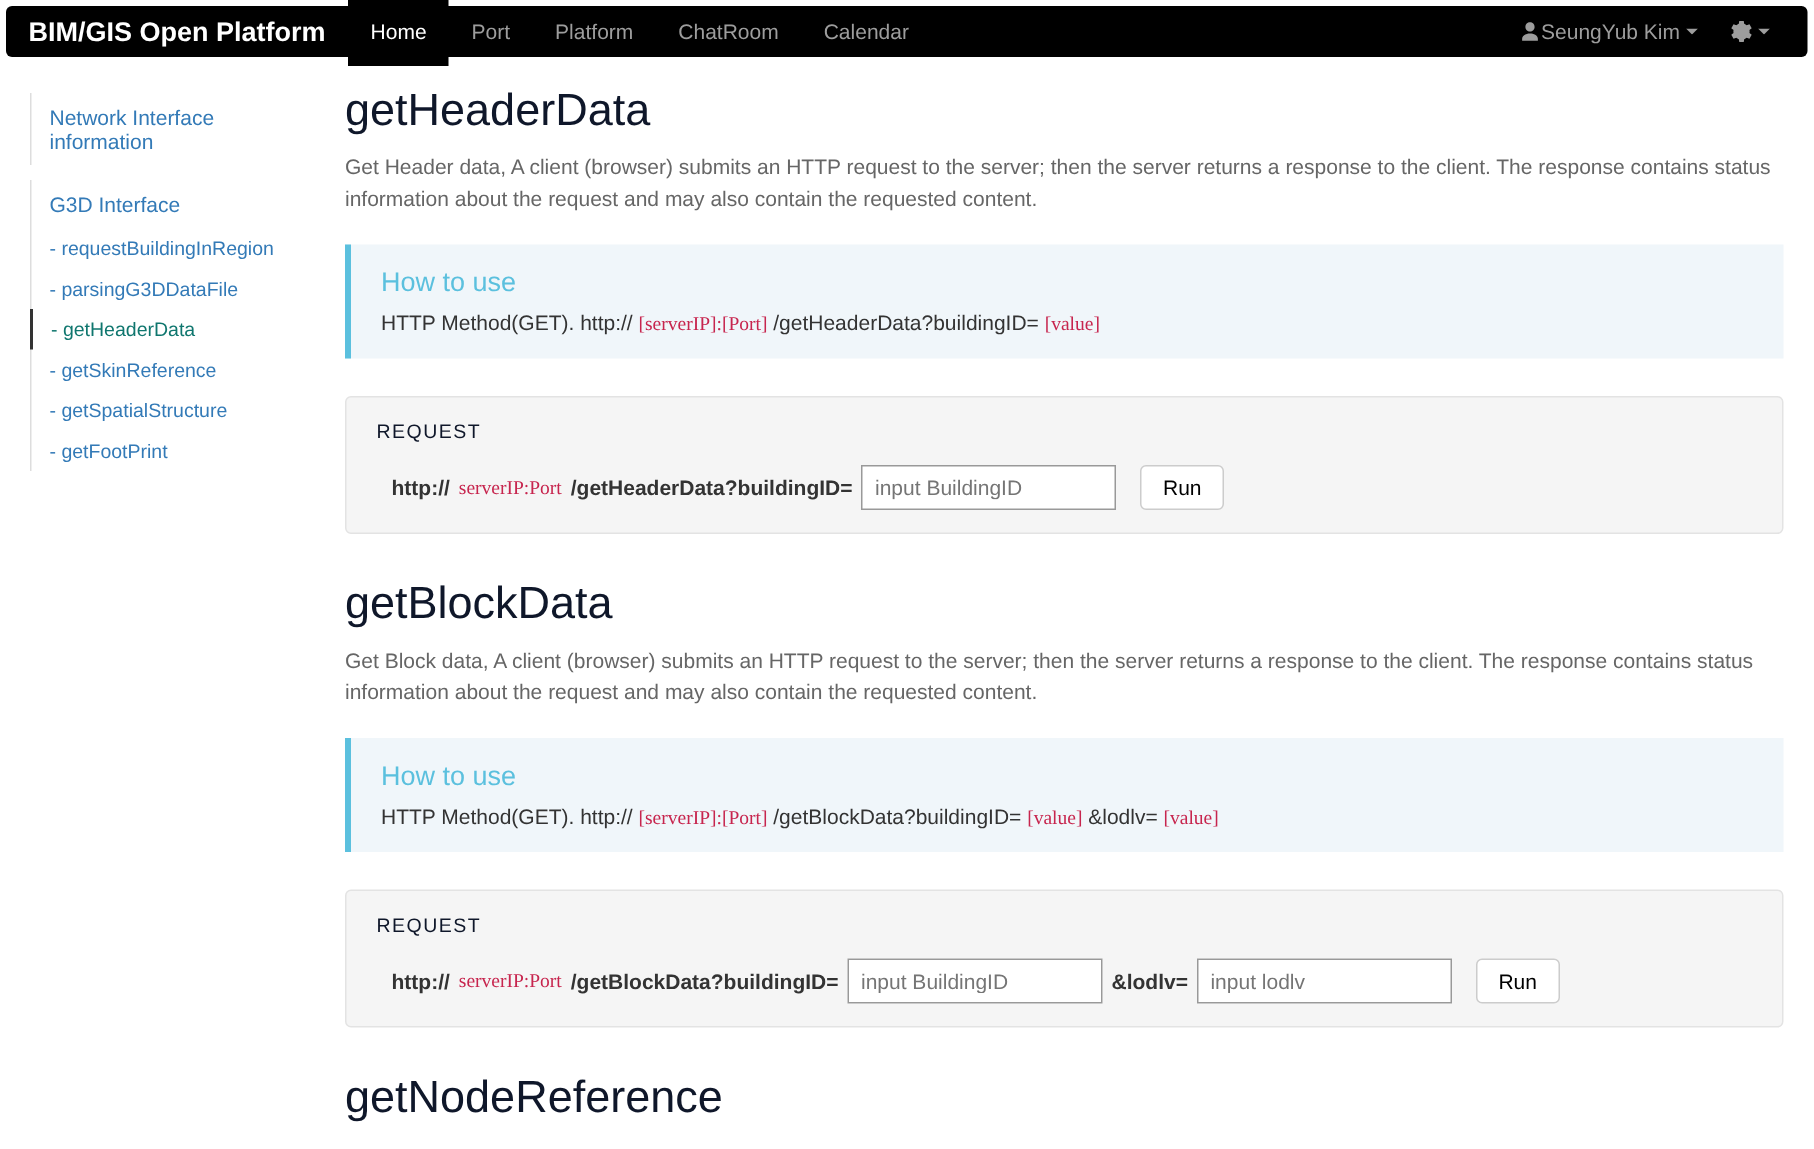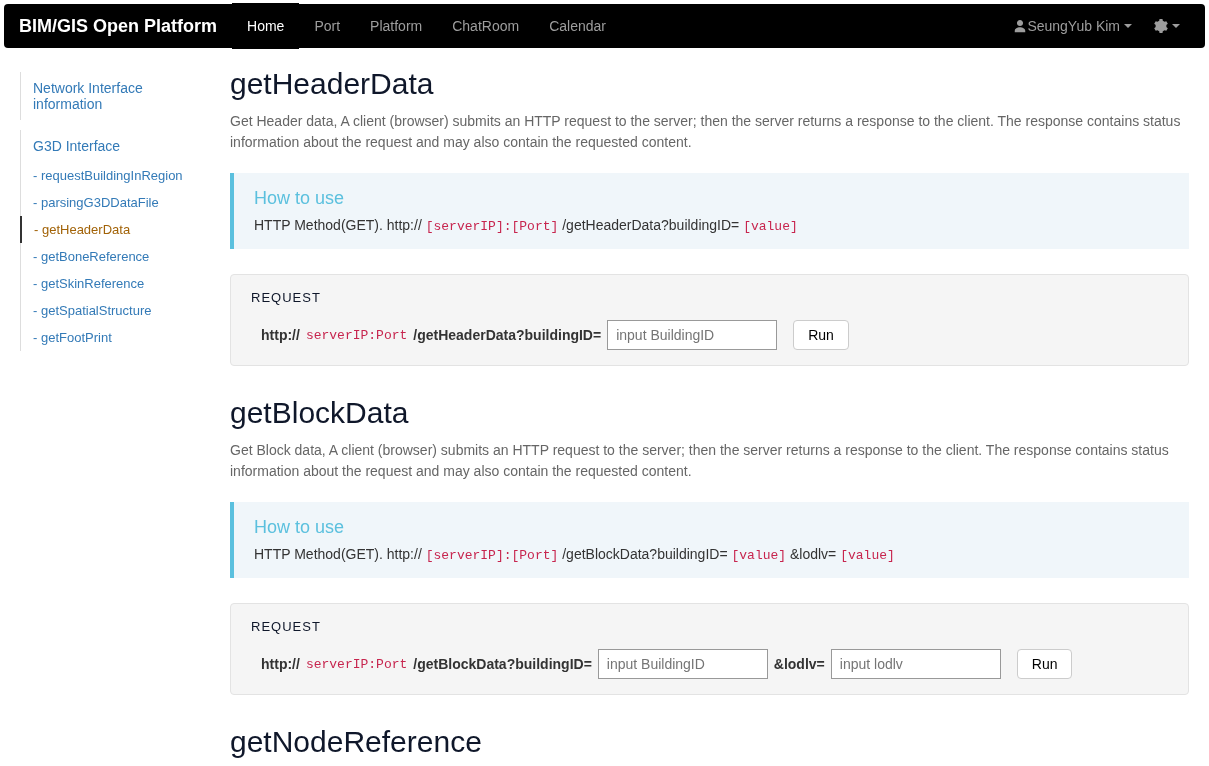--- a/index.html
+++ b/index.html
@@ -1,38 +1,38 @@
 <!DOCTYPE html>
 <html><head>
 <meta charset="utf-8">
 <style>
 * { box-sizing: border-box; margin: 0; padding: 0; }
 body { font-family: "Helvetica Neue", Helvetica, Arial, sans-serif; font-size: 14px; color: #333; background: #fff; }
-.navbar { background: #000; color: #fff; height: 44px; display: flex; align-items: center; padding: 0 15px; border-radius: 4px; margin: 4px; }
+.navbar { background: #000; color: #fff; height: 34px; display: flex; align-items: center; padding: 0 15px; border-radius: 4px; margin: 4px; }
 .navbar-brand { color: #fff; font-size: 18px; font-weight: bold; padding: 0 15px 0 0; }
 .navbar-nav { display: flex; list-style: none; }
 .navbar-nav li { padding: 15px; color: #9d9d9d; cursor: pointer; }
 .navbar-nav li.active { background: #000; color: #fff; }
 .navbar-right { margin-left: auto; display: flex; align-items: center; color: #9d9d9d; }
 .navbar-right .user { display: flex; align-items: center; padding: 0 10px; cursor: pointer; }
 .navbar-right .gear { padding: 0 10px; cursor: pointer; display: flex; align-items: center; }
 .caret { display: inline-block; width: 0; height: 0; margin-left: 4px; vertical-align: middle; border-top: 4px dashed; border-right: 4px solid transparent; border-left: 4px solid transparent; }
 .container { display: flex; padding: 0 10px; }
 .sidebar { width: 210px; padding: 20px 10px; flex-shrink: 0; }
 .sidebar-section { border-left: 1px solid #ddd; margin-bottom: 10px; }
 .sidebar-link { display: block; padding: 8px 12px; color: #337ab7; cursor: pointer; font-size: 14px; }
 .sidebar-sublink { display: block; padding: 6px 12px; color: #337ab7; cursor: pointer; font-size: 13px; }
-.sidebar-sublink.active { color: #a16207; border-left: 2px solid #333; margin-left: -1px; font-weight: normal; }
+.sidebar-sublink.active { color: #0f766e; border-left: 2px solid #333; margin-left: -1px; font-weight: normal; }
 .main { flex: 1; padding: 15px 10px; min-width: 0; }
 h2 { font-size: 30px; font-weight: 500; margin-bottom: 10px; color: #0f172a; }
 .desc { color: #666; margin-bottom: 20px; line-height: 1.5; }
 .howto { background: #f0f6fa; border-left: 4px solid #5bc0de; padding: 15px 20px; margin-bottom: 25px; }
 .howto h4 { color: #5bc0de; font-size: 18px; font-weight: 500; margin-bottom: 8px; }
 .howto-body { color: #333; }
-.mono-red { font-family: Liberation Mono, monospace; color: #c7254e; font-size: 13px; }
+.mono-red { font-family: Liberation Serif, serif; color: #c7254e; font-size: 13px; }
 .reqbox { border: 1px solid #e3e3e3; background: #f5f5f5; border-radius: 4px; padding: 15px 20px; margin-bottom: 30px; }
 .reqbox h5 { color: #0f172a; font-size: 13px; font-weight: normal; letter-spacing: 1px; margin-bottom: 15px; }
 .reqline { display: flex; align-items: center; flex-wrap: wrap; gap: 6px; padding-left: 10px; }
 .reqline .prefix { font-weight: bold; }
 .reqline input[type=text] { padding: 6px 8px; border: 1px solid #999; font-size: 14px; width: 170px; }
 .btn { background: #fff; border: 1px solid #ccc; border-radius: 4px; padding: 6px 14px; cursor: pointer; font-size: 14px; margin-left: 10px; }
 .gear-svg { width: 16px; height: 16px; fill: #9d9d9d; }
 .user-svg { width: 14px; height: 14px; fill: #9d9d9d; }
 </style>
 </head>
@@ -67,21 +67,20 @@
 <div class="container">
   <div class="sidebar">
     <div class="sidebar-section">
       <a class="sidebar-link">Network Interface information</a>
     </div>
     <div class="sidebar-section">
       <a class="sidebar-link">G3D Interface</a>
       <a class="sidebar-sublink">- requestBuildingInRegion</a>
       <a class="sidebar-sublink">- parsingG3DDataFile</a>
       <a class="sidebar-sublink active">- getHeaderData</a>
-      <a class="sidebar-sublink">- getBoneReference</a>
       <a class="sidebar-sublink">- getSkinReference</a>
       <a class="sidebar-sublink">- getSpatialStructure</a>
       <a class="sidebar-sublink">- getFootPrint</a>
     </div>
   </div>
 
   <div class="main">
 
     <h2>getHeaderData</h2>
     <p class="desc">Get Header data, A client (browser) submits an HTTP request to the server; then the server returns a response to the client. The response contains status information about the request and may also contain the requested content.</p>

